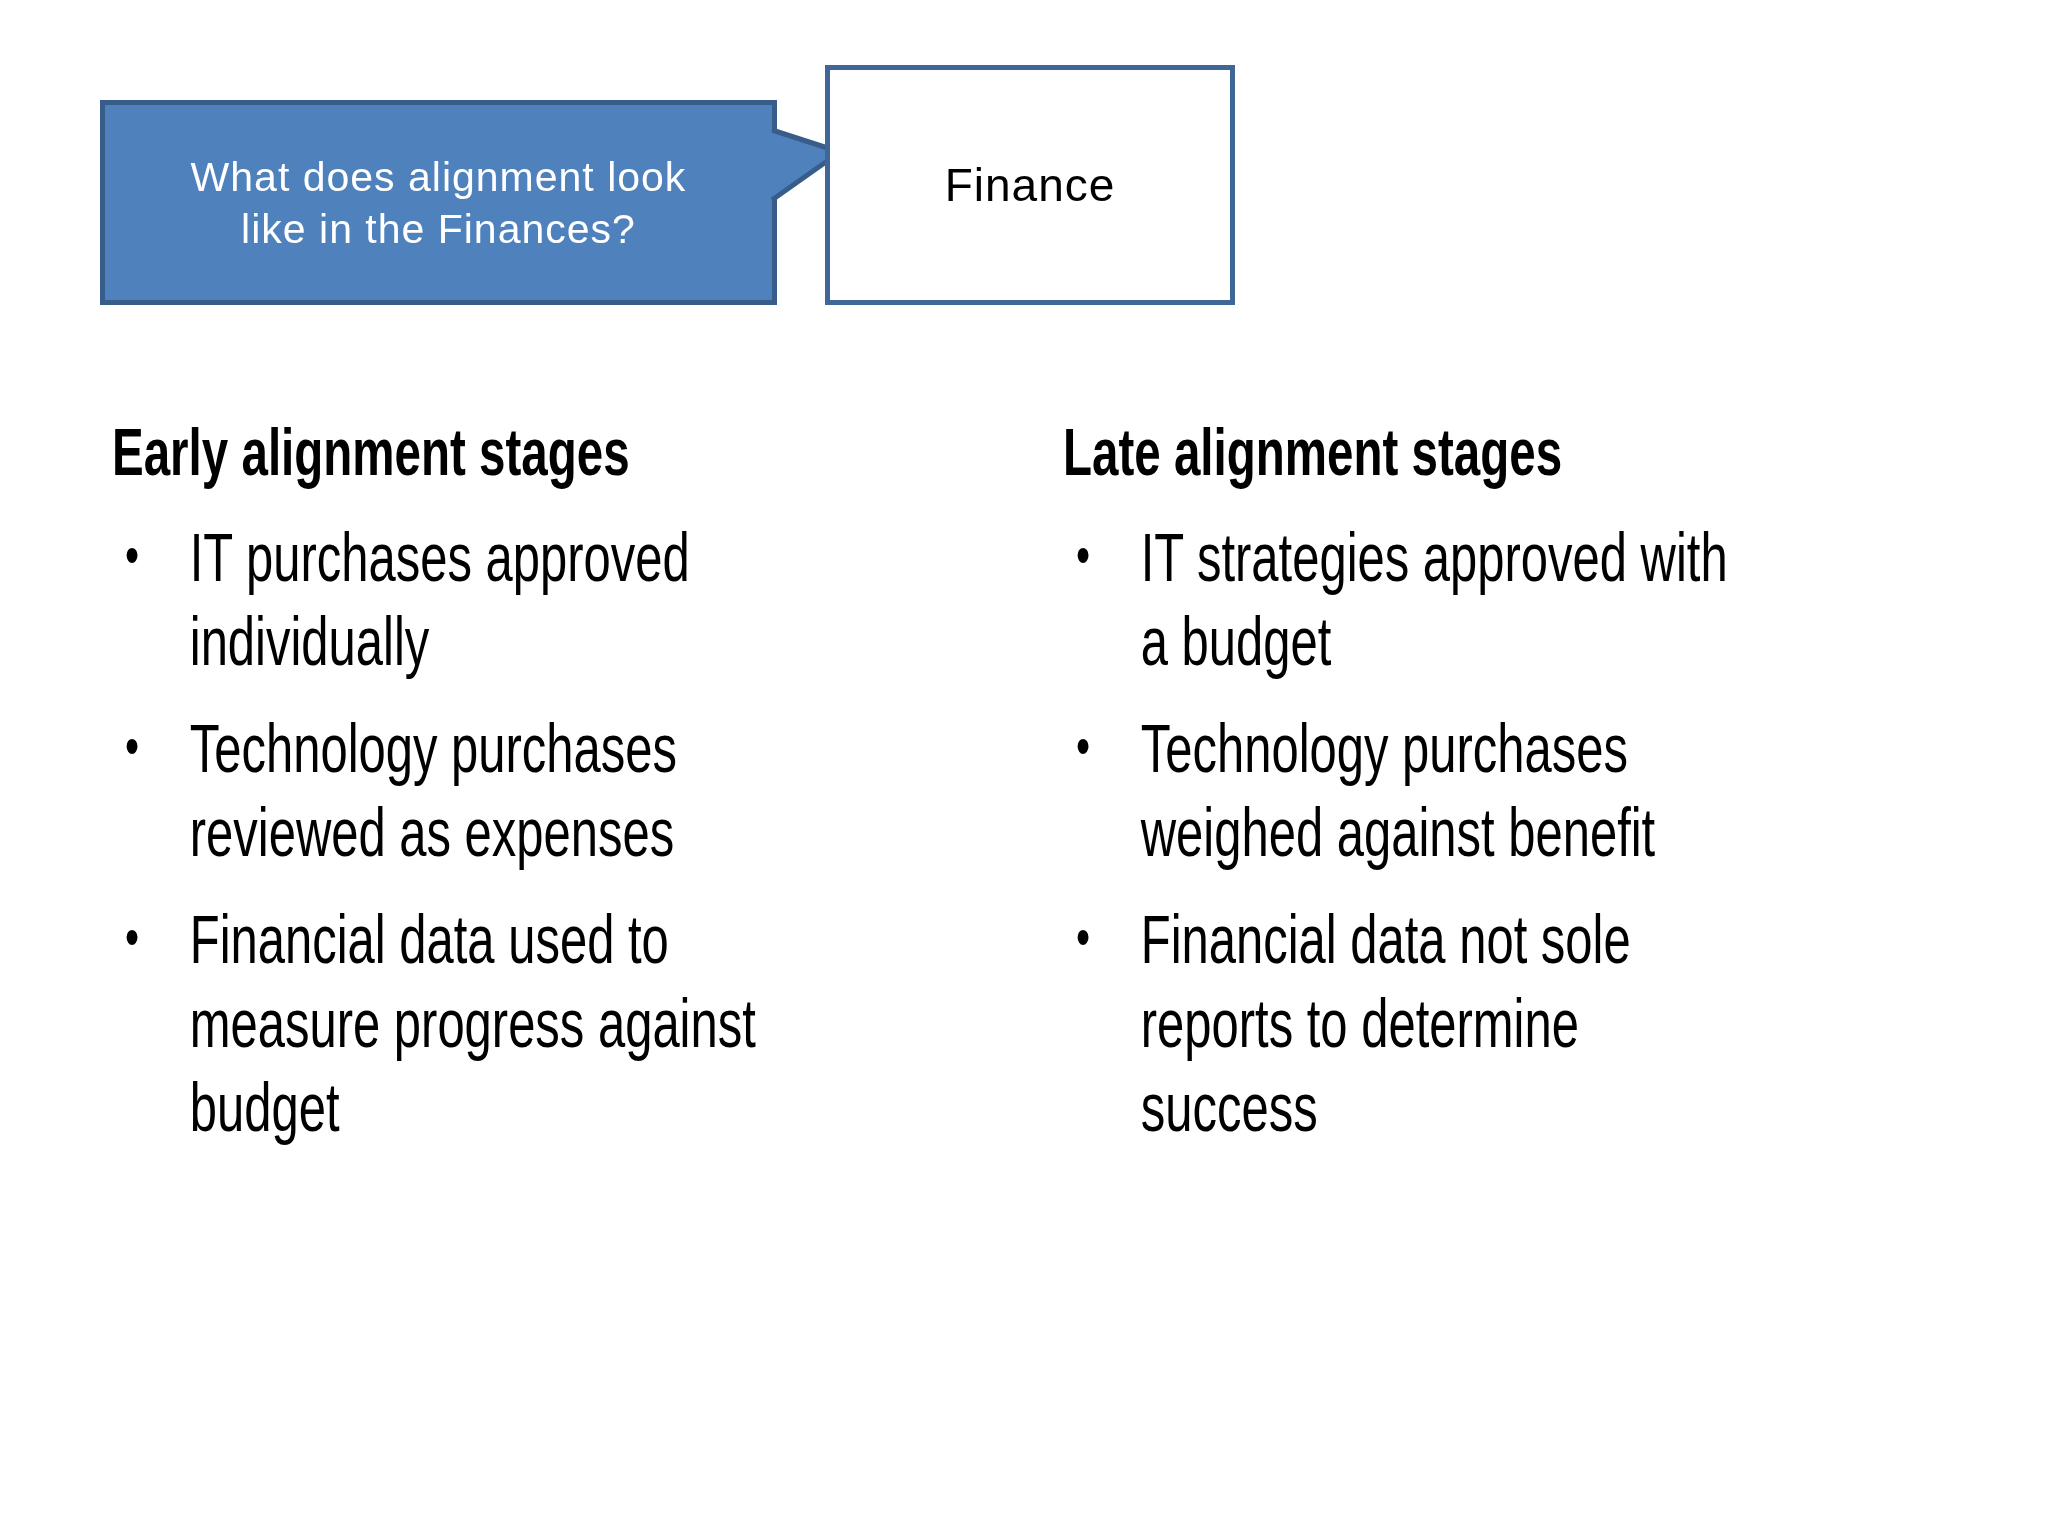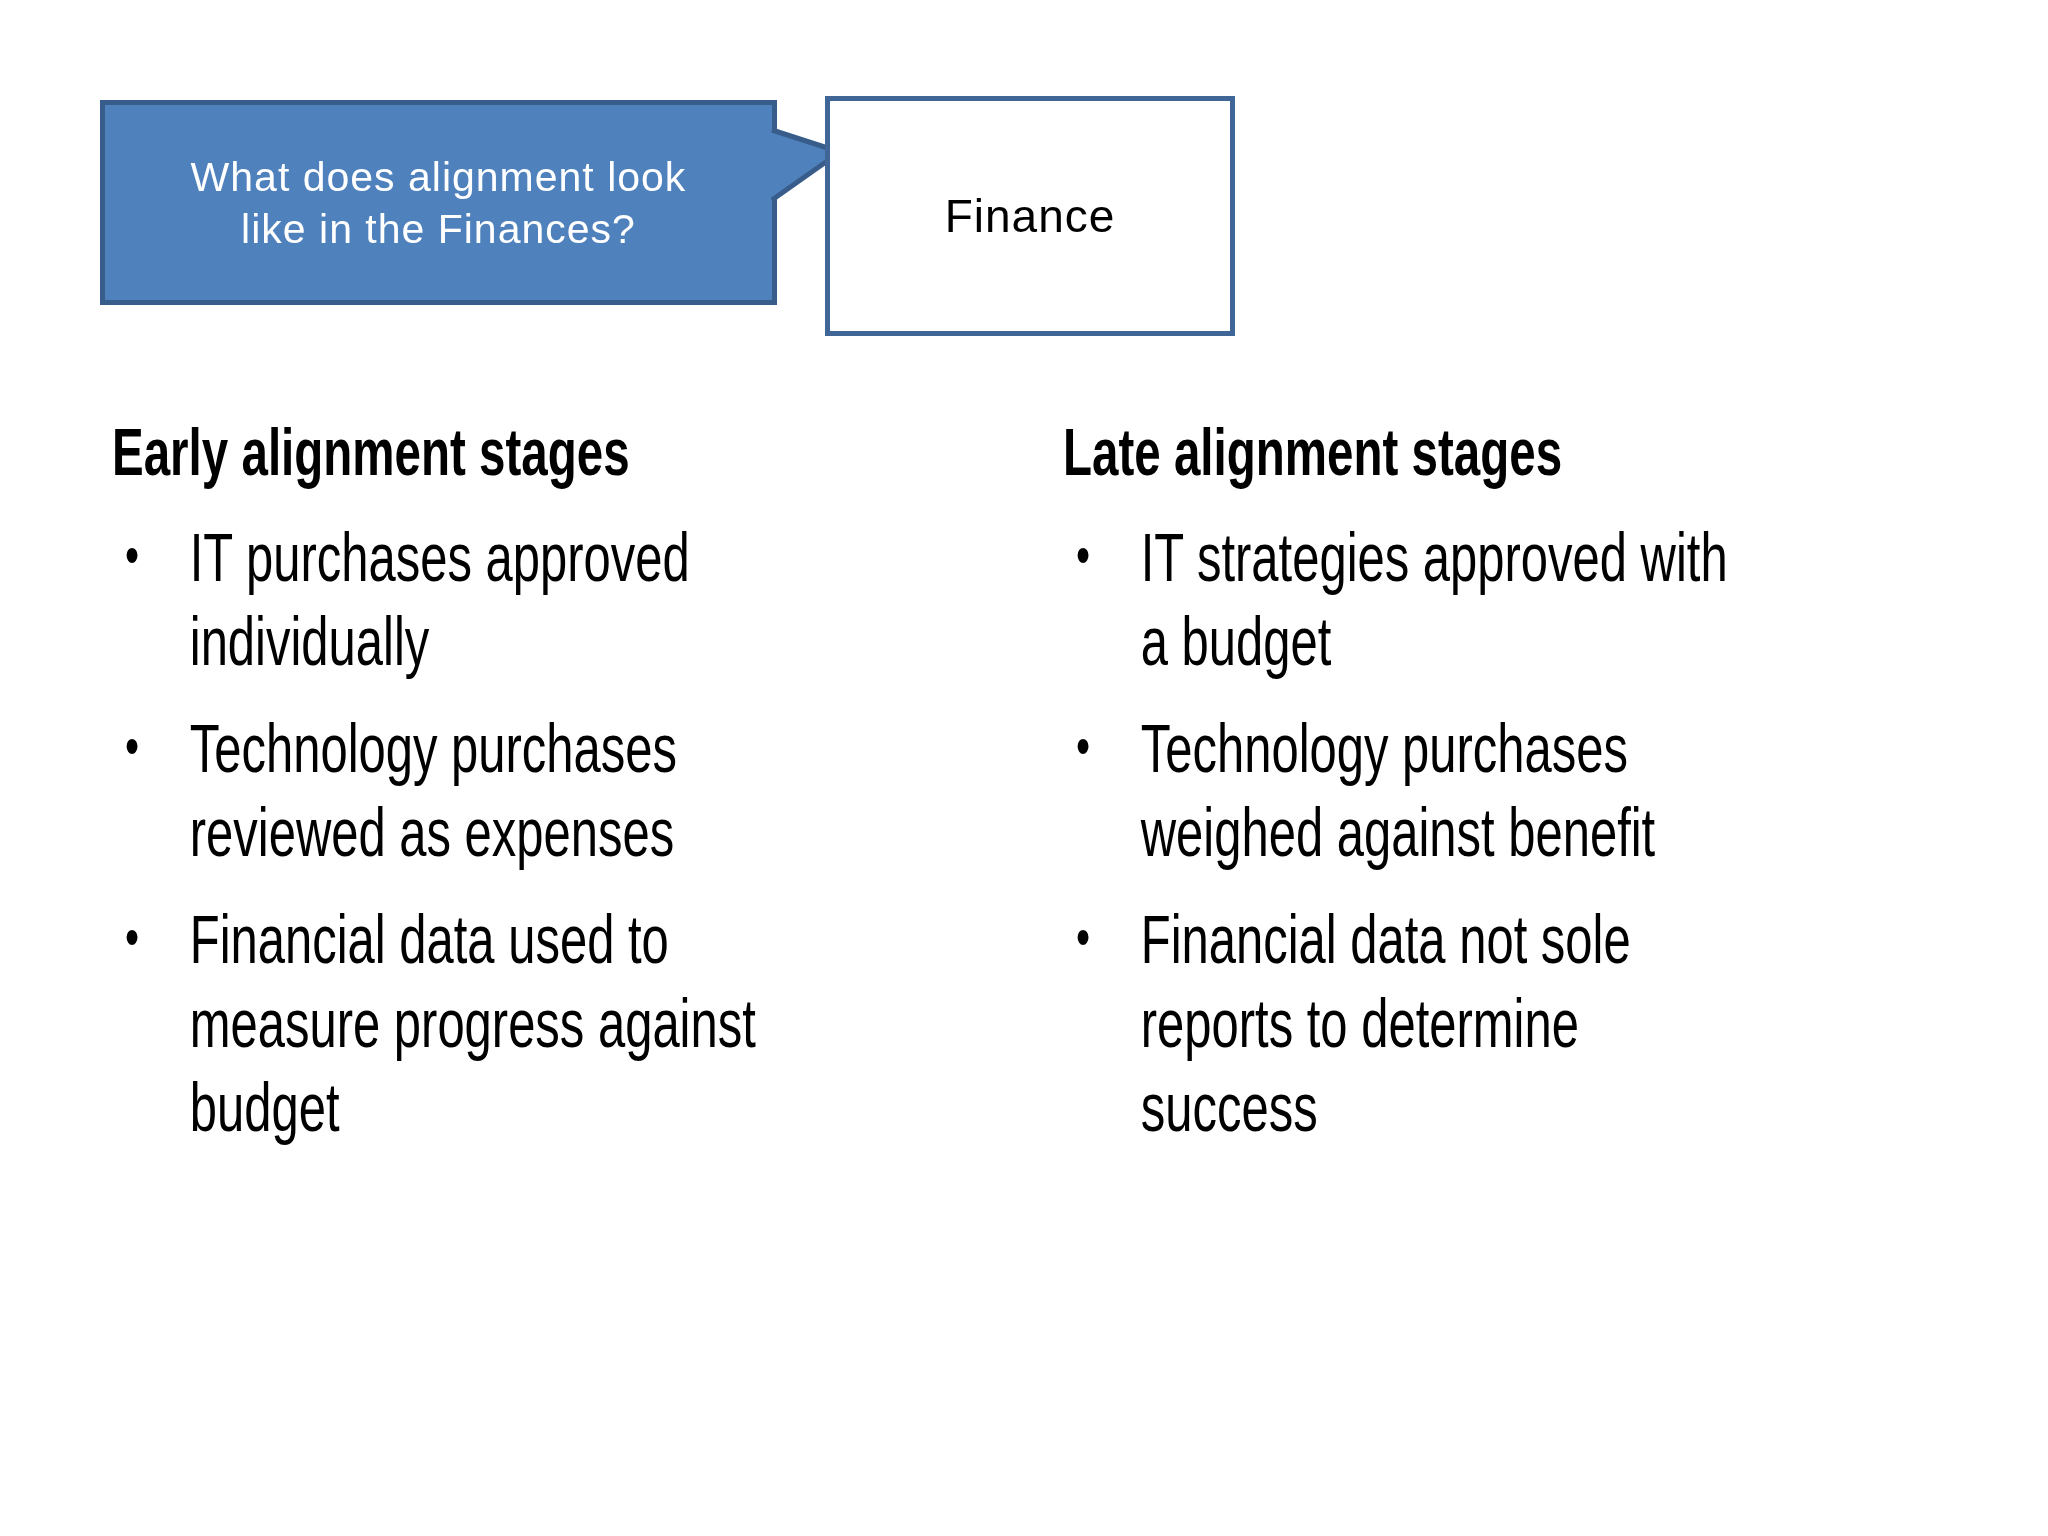--- a/index.html
+++ b/index.html
@@ -38,21 +38,21 @@
   }
 
   
   .finance-box{
     position:absolute;
     left:825px;top:65px;
     width:410px;height:240px;
     box-sizing:border-box;
     background:#ffffff;
     border:5px solid #3F6697;
-    display:flex;align-items:center;justify-content:center;margin-top:31px;
+    display:flex;align-items:center;justify-content:center;
   }
   .finance-label{
     color:#000000;
     font-size:46px;
     letter-spacing:1px;
   }
 
   
   .col{
     position:absolute;

